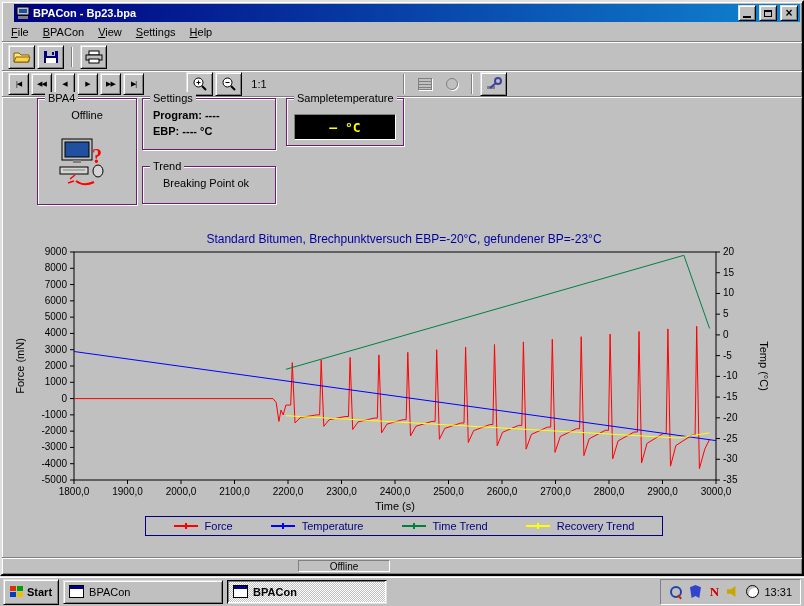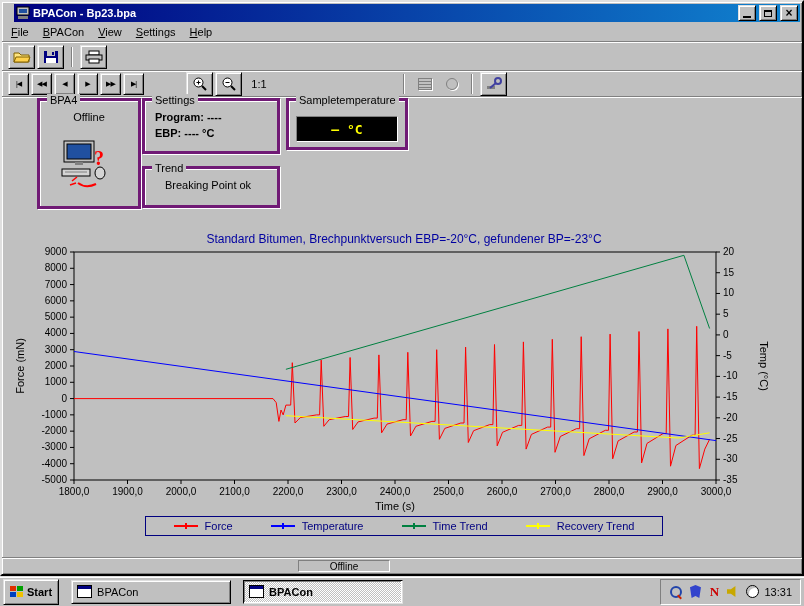--- a/index.html
+++ b/index.html
@@ -36,21 +36,21 @@
   .toolbar.tb2{height:24px;box-sizing:border-box;}
   .tbtn{width:25px;height:22px;display:flex;align-items:center;justify-content:center;}
   .navbtn{width:19px;height:20px;font-size:7px;letter-spacing:-1px;color:#000;}
   .vsep{width:0;height:20px;border-left:1px solid #808080;border-right:1px solid #fff;margin:0 5px;}
   .emboss-box{width:12px;height:10px;border:1px solid #808080;box-shadow:1px 1px 0 #fff;
               background:repeating-linear-gradient(#c0c0c0 0 2px,#808080 2px 3px);}
   .emboss-dot{width:10px;height:10px;border-radius:50%;border:1px solid #808080;box-shadow:1px 1px 0 #fff;}
 
   
   .content{position:relative;flex:1;}
-  .group{position:absolute;border:3px solid #701a75;box-shadow:1px 1px 0 #fff,inset 1px 1px 0 #fff;}
+  .group{position:absolute;border:1px solid #701a75;box-shadow:1px 1px 0 #fff,inset 1px 1px 0 #fff;}
   .group-label{position:absolute;top:-7px;left:7px;background:#c0c0c0;padding:0 3px;font-size:11px;white-space:nowrap;}
   .lcd{position:absolute;left:7px;right:7px;top:15px;height:24px;background:#000;
        border:1px solid;border-color:#808080 #fff #fff #808080;
        color:#ffff00;font-family:"DejaVu Sans Mono",monospace;font-weight:bold;font-size:13px;
        display:flex;align-items:center;justify-content:center;white-space:nowrap;}
   .bold-line{font-weight:bold;padding:2px 0 2px 10px;}
   .plain-line{padding:2px 14px 2px 8px;text-align:center;}
   .offline-label{text-align:center;padding-top:10px;}
   .pc-icon{position:absolute;left:16px;top:38px;}
 
@@ -68,21 +68,21 @@
 
   
   .statusbar{height:16px;border-top:1px solid #808080;box-shadow:inset 0 1px 0 #fff;position:relative;}
   .status-cell{position:absolute;left:296px;top:2px;width:92px;height:12px;box-sizing:border-box;
                border:1px solid;border-color:#808080 #fff #fff #808080;
                text-align:center;font-size:10px;line-height:11px;}
 
   
   .taskbar{position:absolute;left:0;top:576px;width:804px;height:30px;box-sizing:border-box;
            background:#c0c0c0;border-top:1px solid #dfdfdf;box-shadow:inset 0 1px 0 #fff;
-           display:flex;align-items:center;padding:0 3px;gap:12px;}
+           display:flex;align-items:center;padding:0 3px;gap:4px;}
   .start-btn{height:24px;display:flex;align-items:center;gap:4px;padding:0 6px;font-weight:bold;}
   .winlogo{display:grid;grid-template-columns:6px 6px;grid-template-rows:5px 5px;gap:1px;}
   .winlogo span{display:block;}
   .task-btn{width:160px;height:24px;display:flex;align-items:center;gap:5px;padding:0 5px;box-sizing:border-box;}
   .task-btn.active{font-weight:bold;border-color:#000 #dfdfdf #dfdfdf #000;
                    box-shadow:inset -1px -1px 0 #fff,inset 1px 1px 0 #808080;}
   .app-mini-icon{width:13px;height:11px;border:1px solid #000;background:#fff;
                  box-shadow:inset 0 3px 0 #000080;flex:none;}
   .tray{margin-left:auto;height:24px;border:1px solid;border-color:#808080 #fff #fff #808080;
         display:flex;align-items:center;gap:5px;padding:0 8px;}

